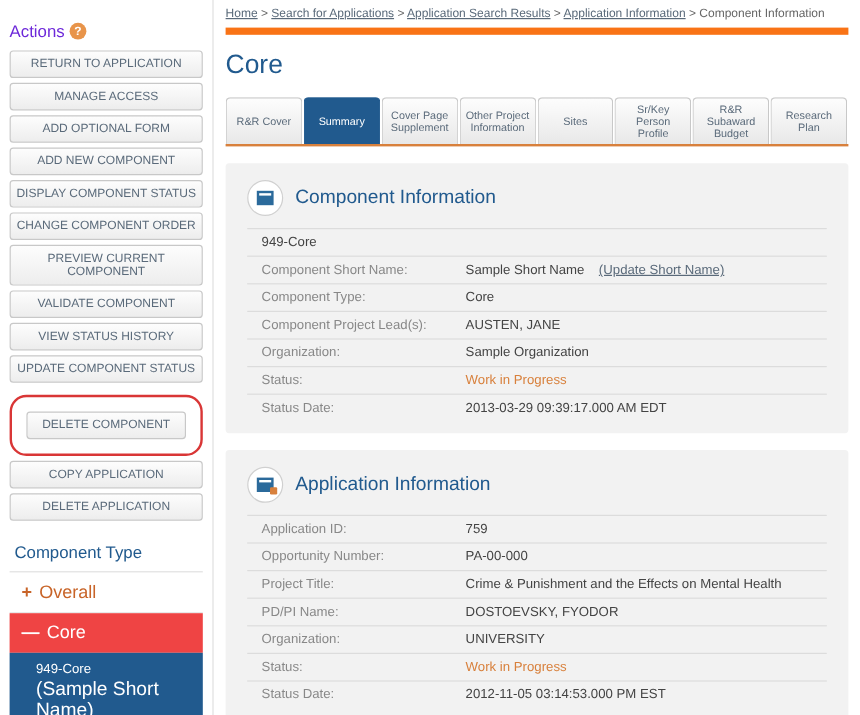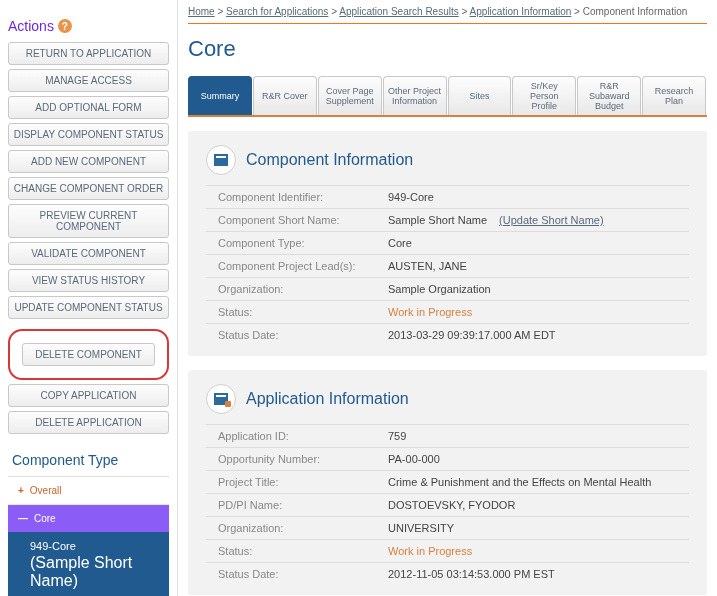--- a/index.html
+++ b/index.html
@@ -6,31 +6,31 @@
 body { font-family: Arial, sans-serif; font-size: 11px; background: #fff; width: 717px; }
 .container { display: flex; }
 .sidebar { width: 178px; padding: 8px; background: #fff; border-right: 1px solid #e0e0e0; }
 .actions-header { display: flex; align-items: center; gap: 4px; margin-bottom: 8px; padding-top: 10px; }
 .actions-title { color: #6d28d9; font-size: 14px; font-weight: normal; }
 .help-icon { width: 14px; height: 14px; border-radius: 50%; background: #e8944a; color: #fff; display: inline-flex; align-items: center; justify-content: center; font-size: 10px; font-weight: bold; }
 .action-btn { display: block; width: 100%; padding: 5px 4px; margin-bottom: 4px; background: linear-gradient(#fdfdfd, #ededed); border: 1px solid #c8c8c8; border-radius: 3px; color: #5a6a7a; font-size: 10px; text-align: center; cursor: pointer; }
 .delete-highlight { border: 2px solid #d93636; border-radius: 14px; padding: 12px; margin: 10px 0 4px 0; }
 .delete-highlight .action-btn { margin-bottom: 0; }
 .component-type-header { color: #215a8e; font-size: 14px; padding: 10px 0 8px 4px; border-bottom: 1px solid #e0e0e0; margin-top: 8px; }
-.tree-item { padding: 8px 10px; font-size: 10px; cursor: pointer; }
+.tree-item { padding: 8px 10px; font-size: 15px; cursor: pointer; }
 .tree-overall { color: #c86428; border-bottom: 1px solid #e8e8e8; }
 .tree-overall .plus { color: #c86428; margin-right: 6px; font-weight: bold; }
-.tree-core { background: #8b5cf6; color: #fff; }
+.tree-core { background: #ef4444; color: #fff; }
 .tree-core .minus { color: #fff; margin-right: 6px; font-weight: bold; }
 .tree-sub { background: #2b6a9b; color: #fff; padding: 8px 10px 8px 22px; font-size: 11px; }
 .tree-sub.active { background: #215a8e; }
 .tree-sub .subname { display: block; font-size: 16px; margin-top: 2px; }
 
 .main { flex: 1; padding: 6px 10px; }
-.breadcrumb { font-size: 10px; color: #666; padding-bottom: 6px; border-bottom: 1px solid #f97316; }
+.breadcrumb { font-size: 10px; color: #666; padding-bottom: 6px; border-bottom: 6px solid #f97316; }
 .breadcrumb a { color: #5a6a7a; text-decoration: underline; }
 .page-title { color: #215a8e; font-size: 22px; font-weight: normal; margin: 12px 0 14px 0; }
 .tabs { display: flex; border-bottom: 2px solid #d8803c; }
 .tab { flex: 1; padding: 4px 4px; background: linear-gradient(#fdfdfd, #e8e8e8); border: 1px solid #c8c8c8; border-bottom: none; border-radius: 4px 4px 0 0; color: #5a6a7a; font-size: 9px; text-align: center; cursor: pointer; margin-right: 1px; min-height: 34px; display: flex; align-items: center; justify-content: center; }
 .tab.active { background: #215a8e; color: #fff; border-color: #215a8e; }
 
 .panel { background: #f2f2f2; margin-top: 14px; padding: 14px 18px 10px 18px; border-radius: 3px; }
 .panel-header { display: flex; align-items: center; gap: 10px; margin-bottom: 10px; }
 .panel-icon { width: 30px; height: 30px; border-radius: 50%; background: #fff; border: 1px solid #d0d0d0; display: flex; align-items: center; justify-content: center; }
 .panel-icon-inner { width: 14px; height: 12px; background: #2b6a9b; position: relative; }
@@ -48,22 +48,22 @@
 
 <div class="container">
   <div class="sidebar">
     <div class="actions-header">
       <span class="actions-title">Actions</span>
       <span class="help-icon">?</span>
     </div>
     <button class="action-btn">RETURN TO APPLICATION</button>
     <button class="action-btn">MANAGE ACCESS</button>
     <button class="action-btn">ADD OPTIONAL FORM</button>
+    <button class="action-btn">ADD NEW COMPONENT</button>
     <button class="action-btn">DISPLAY COMPONENT STATUS</button>
-    <button class="action-btn">ADD NEW COMPONENT</button>
     <button class="action-btn">CHANGE COMPONENT ORDER</button>
     <button class="action-btn">PREVIEW CURRENT COMPONENT</button>
     <button class="action-btn">VALIDATE COMPONENT</button>
     <button class="action-btn">VIEW STATUS HISTORY</button>
     <button class="action-btn">UPDATE COMPONENT STATUS</button>
     <div class="delete-highlight">
       <button class="action-btn">DELETE COMPONENT</button>
     </div>
     <button class="action-btn">COPY APPLICATION</button>
     <button class="action-btn">DELETE APPLICATION</button>
@@ -89,39 +89,38 @@
     <div class="breadcrumb">
       <a href="#">Home</a> &gt;
       <a href="#">Search for Applications</a> &gt;
       <a href="#">Application Search Results</a> &gt;
       <a href="#">Application Information</a> &gt;
       <span>Component Information</span>
     </div>
     <h1 class="page-title">Core</h1>
 
     <div class="tabs">
+      <div class="tab">R&amp;R Cover</div>
       <div class="tab active">Summary</div>
-      <div class="tab">R&amp;R Cover</div>
       <div class="tab">Cover Page Supplement</div>
       <div class="tab">Other Project Information</div>
       <div class="tab">Sites</div>
       <div class="tab">Sr/Key Person Profile</div>
       <div class="tab">R&amp;R Subaward Budget</div>
       <div class="tab">Research Plan</div>
     </div>
 
     <div class="panel">
       <div class="panel-header">
         <div class="panel-icon">
             <div class="panel-icon-inner"></div>
           </div>
         <span class="panel-title">Component Information</span>
       </div>
       <div class="info-row">
-          <span class="info-label">Component Identifier:</span>
           <span class="info-value">949-Core</span>
         </div>
       <div class="info-row">
           <span class="info-label">Component Short Name:</span>
           <span class="info-value"><span>Sample Short Name</span><a href="#">(Update Short Name)</a></span>
         </div>
       <div class="info-row">
           <span class="info-label">Component Type:</span>
           <span class="info-value">Core</span>
         </div>

